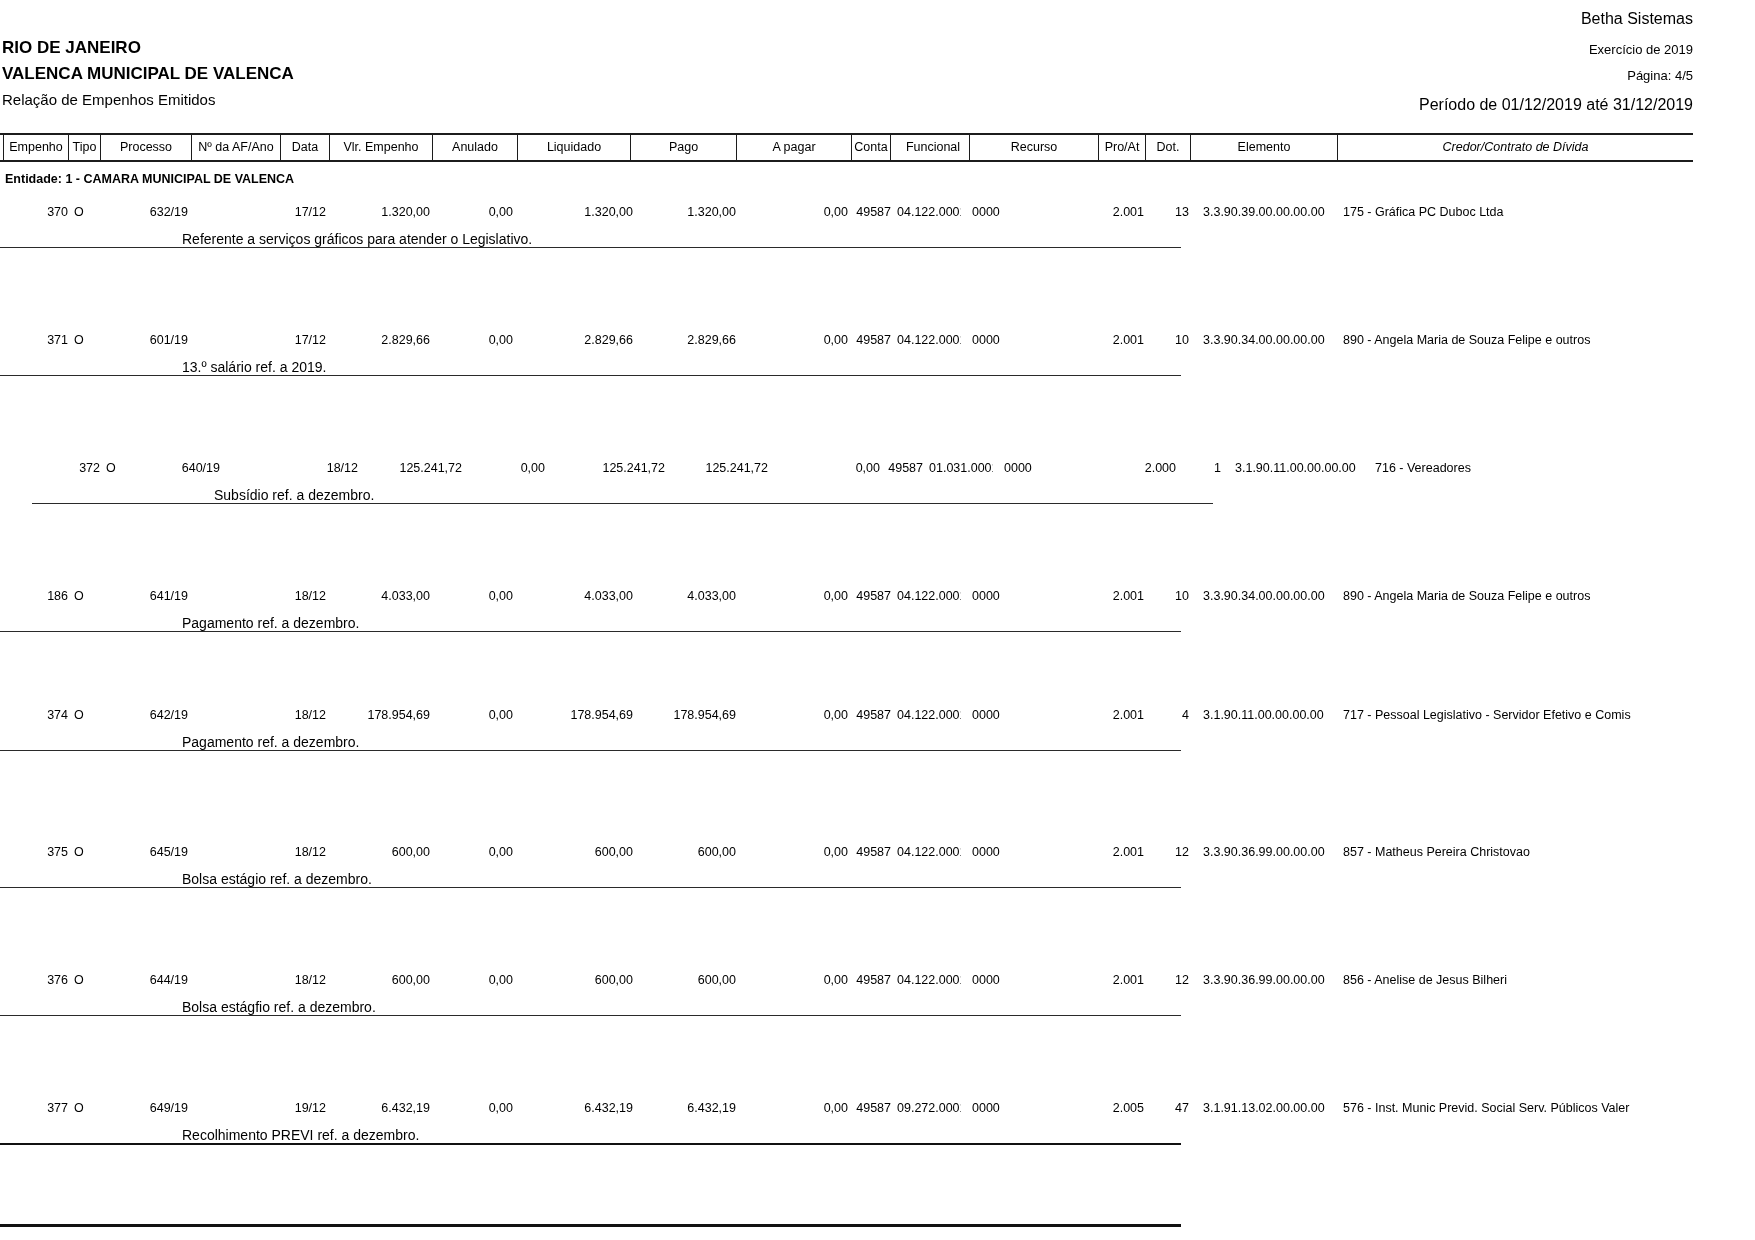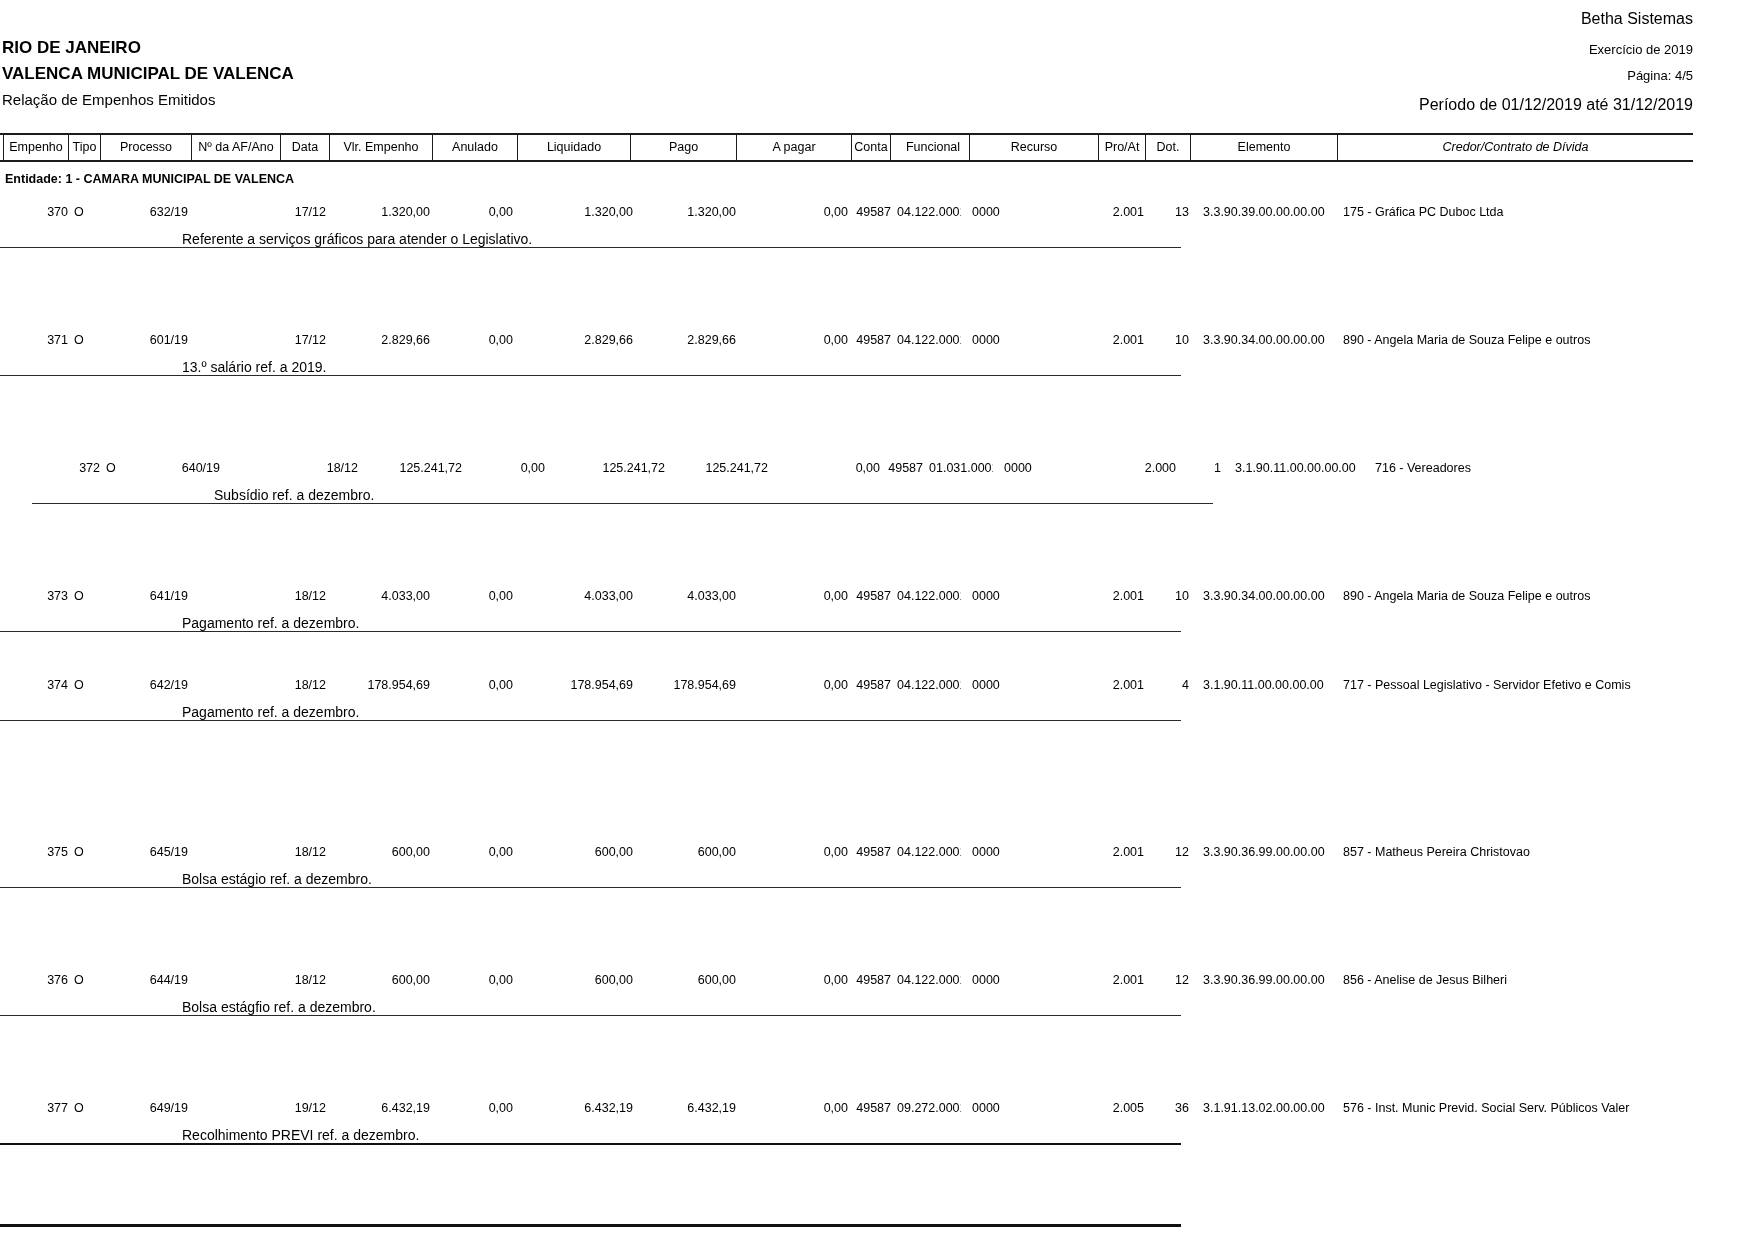--- a/index.html
+++ b/index.html
@@ -147,41 +147,41 @@
     <span class="cell c-func">01.031.0001</span>
     <span class="cell c-rec">0000</span>
     <span class="cell c-proat">2.000</span>
     <span class="cell c-dot">1</span>
     <span class="cell c-elem">3.1.90.11.00.00.00.00</span>
     <span class="cell c-cred">716 - Vereadores</span>
     <span class="desc">Subsídio ref. a dezembro.</span>
     <span class="rsep"></span>
   </div>
     <div class="abs row" style="top: 589px;">
-    <span class="cell c-emp">373</span>
+    <span class="cell c-emp">186</span>
     <span class="cell c-tipo">O</span>
     <span class="cell c-proc">641/19</span>
     <span class="cell c-af"></span>
     <span class="cell c-data">18/12</span>
     <span class="cell c-vlr">4.033,00</span>
     <span class="cell c-anu">0,00</span>
     <span class="cell c-liq">4.033,00</span>
     <span class="cell c-pago">4.033,00</span>
     <span class="cell c-apag">0,00</span>
     <span class="cell c-conta">49587</span>
     <span class="cell c-func">04.122.0001</span>
     <span class="cell c-rec">0000</span>
     <span class="cell c-proat">2.001</span>
     <span class="cell c-dot">10</span>
     <span class="cell c-elem">3.3.90.34.00.00.00.00</span>
     <span class="cell c-cred">890 - Angela Maria de Souza Felipe e outros</span>
     <span class="desc">Pagamento ref. a dezembro.</span>
     <span class="rsep"></span>
   </div>
-    <div class="abs row" style="top: 678px;">
+    <div class="abs row" style="top: 708px;">
     <span class="cell c-emp">374</span>
     <span class="cell c-tipo">O</span>
     <span class="cell c-proc">642/19</span>
     <span class="cell c-af"></span>
     <span class="cell c-data">18/12</span>
     <span class="cell c-vlr">178.954,69</span>
     <span class="cell c-anu">0,00</span>
     <span class="cell c-liq">178.954,69</span>
     <span class="cell c-pago">178.954,69</span>
     <span class="cell c-apag">0,00</span>
@@ -245,21 +245,21 @@
     <span class="cell c-data">19/12</span>
     <span class="cell c-vlr">6.432,19</span>
     <span class="cell c-anu">0,00</span>
     <span class="cell c-liq">6.432,19</span>
     <span class="cell c-pago">6.432,19</span>
     <span class="cell c-apag">0,00</span>
     <span class="cell c-conta">49587</span>
     <span class="cell c-func">09.272.0001</span>
     <span class="cell c-rec">0000</span>
     <span class="cell c-proat">2.005</span>
-    <span class="cell c-dot">36</span>
+    <span class="cell c-dot">47</span>
     <span class="cell c-elem">3.1.91.13.02.00.00.00</span>
     <span class="cell c-cred">576 - Inst. Munic Previd. Social Serv. Públicos Valer</span>
     <span class="desc">Recolhimento PREVI ref. a dezembro.</span>
     <span class="rsep"></span>
   </div>
   </div>
 
 <div class="abs pagebottom"></div>
 
 </body></html>

